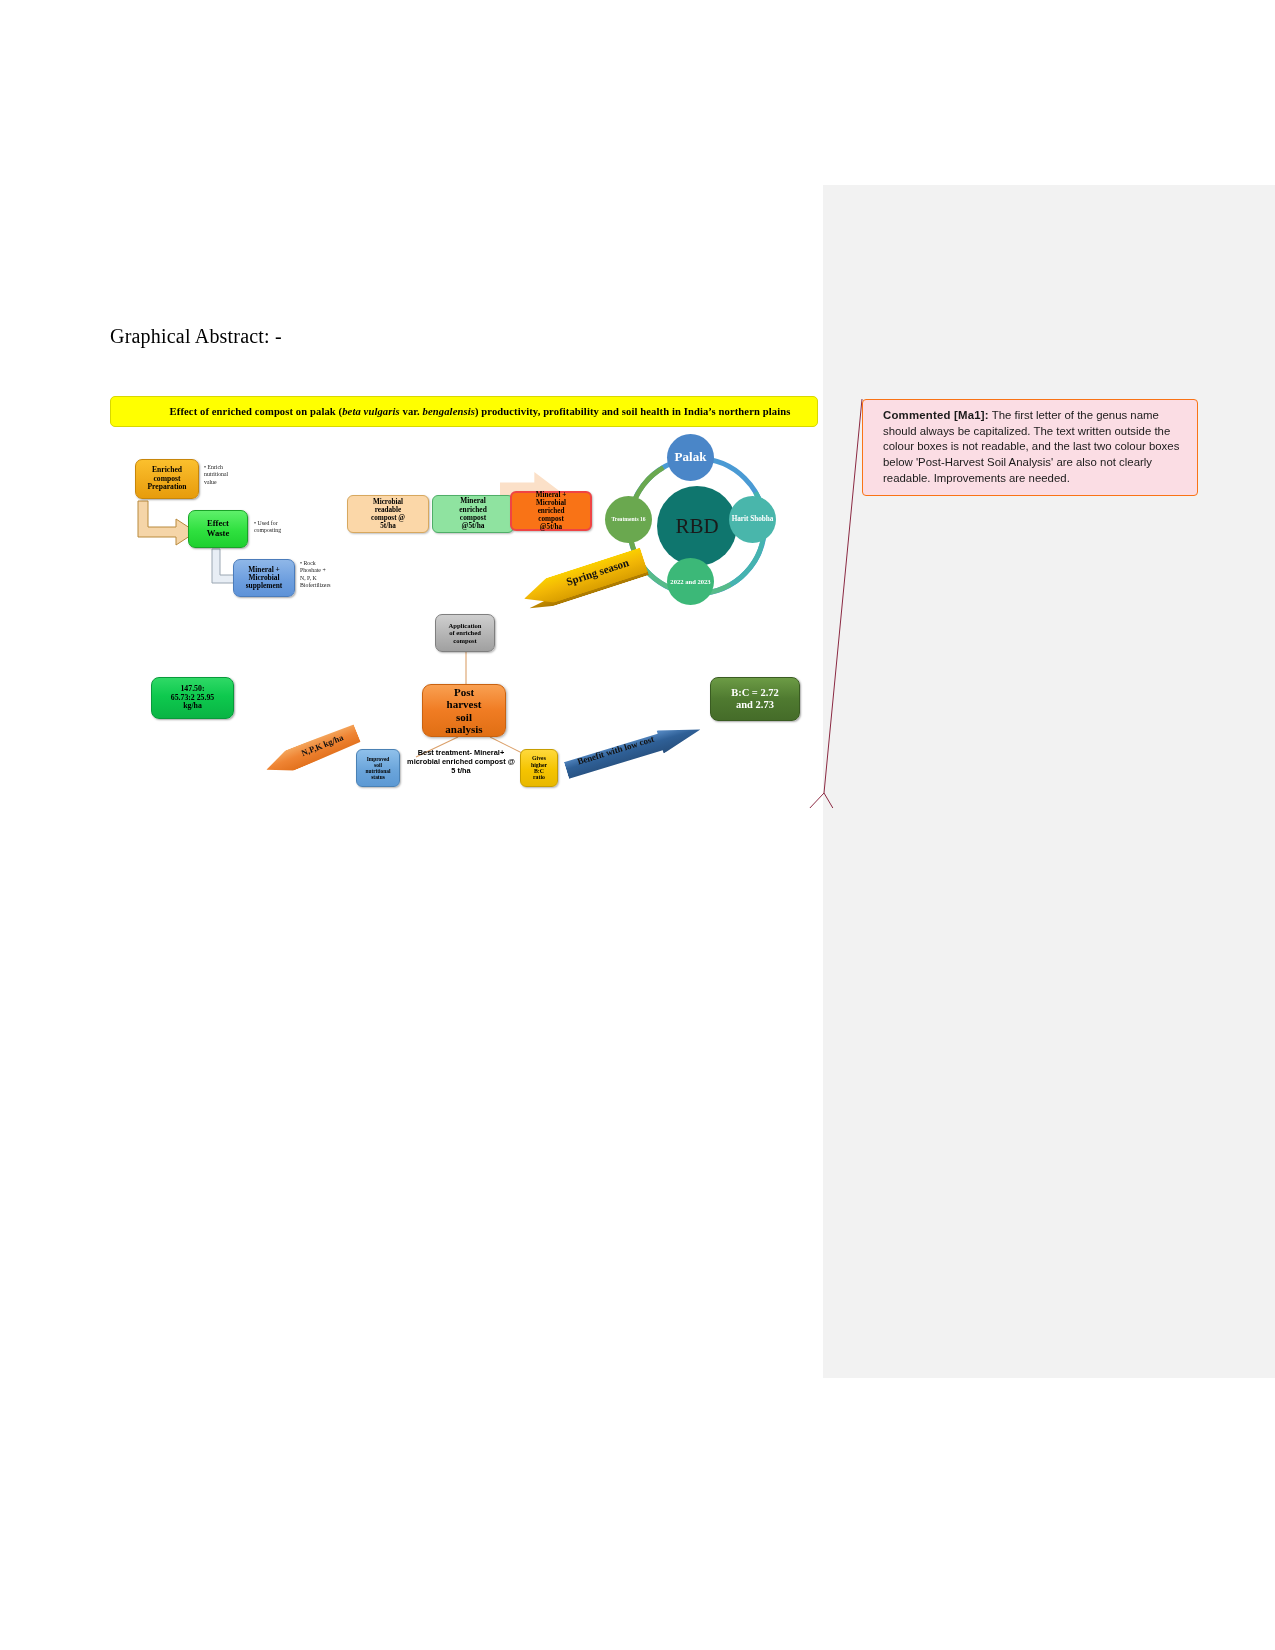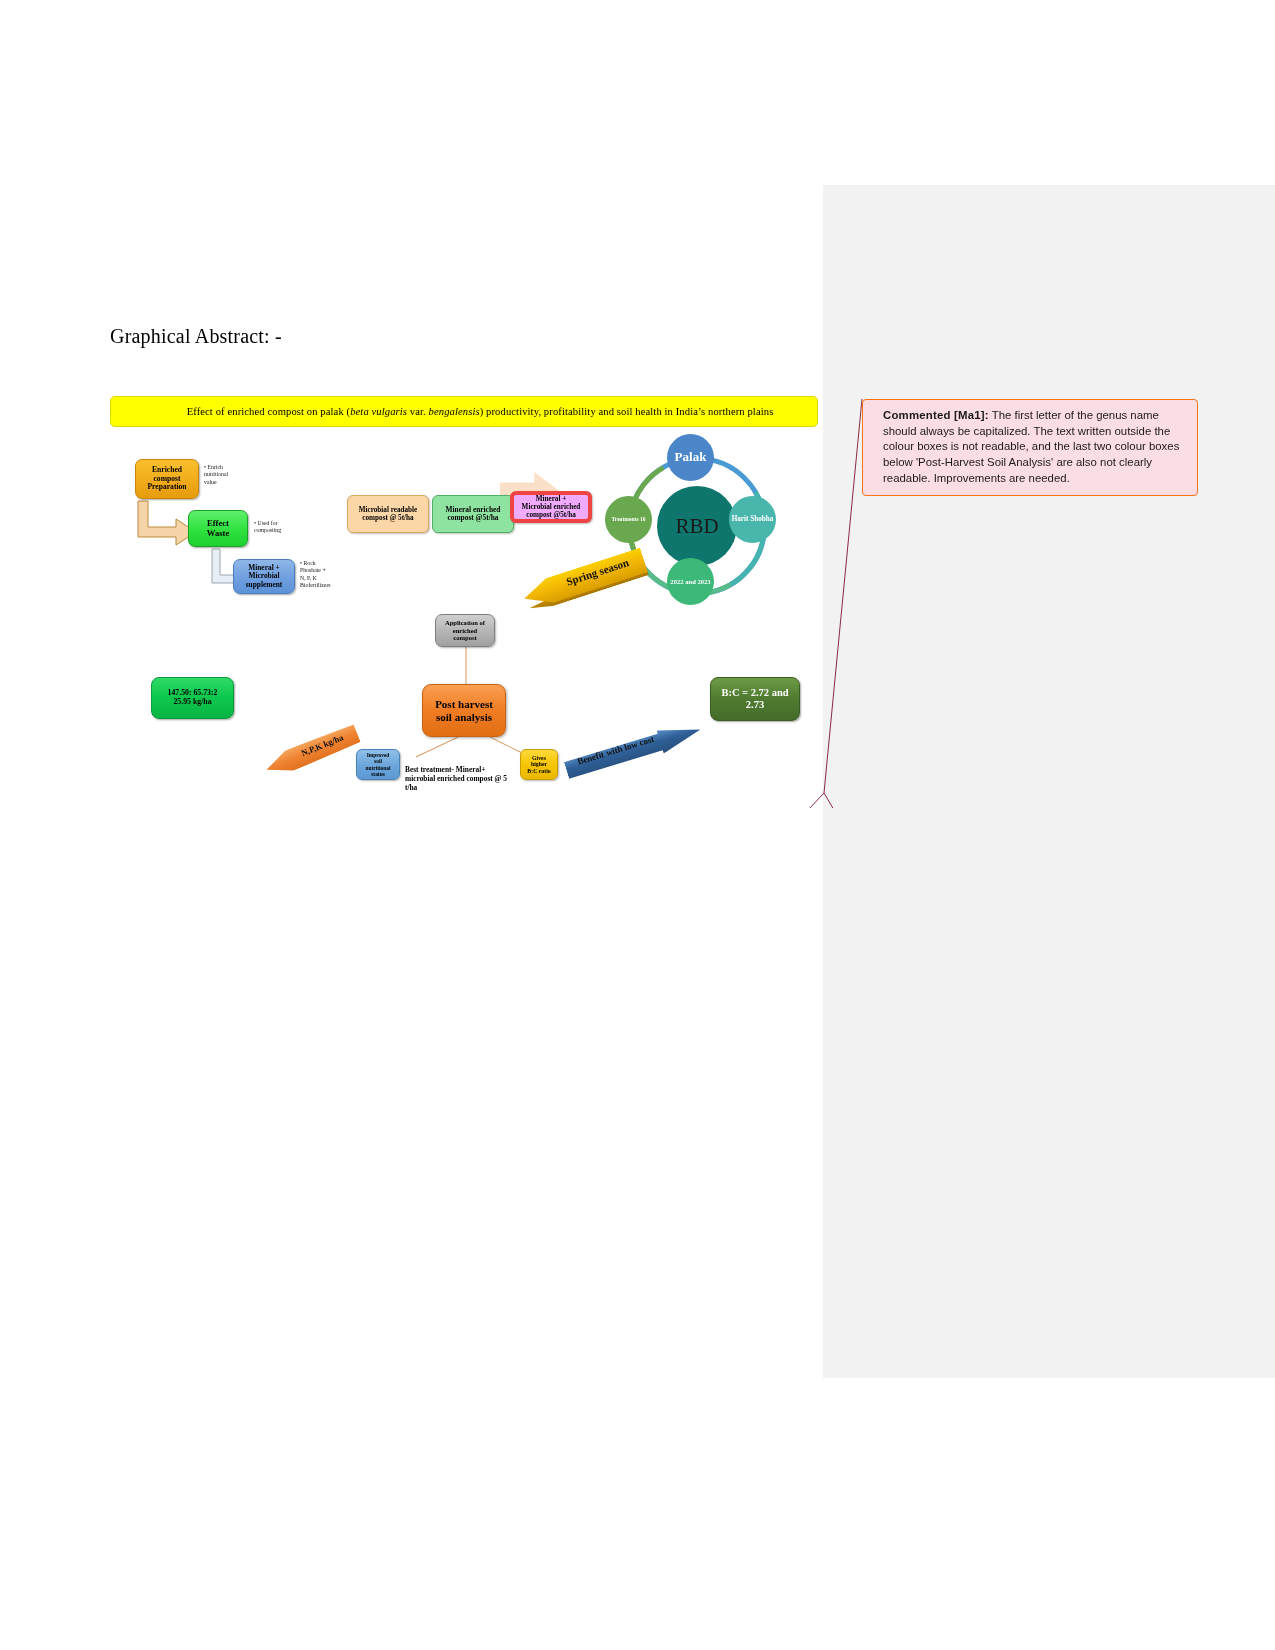--- a/index.html
+++ b/index.html
@@ -64,21 +64,21 @@
     background: #ffff00;
     border: 1px solid #d8d800;
     border-radius: 5px;
     box-sizing: border-box;
     display: flex;
     align-items: center;
     justify-content: center;
   }
   #title-banner .banner-text {
     font-family: "Liberation Serif", serif;
-    font-weight: normal;
+    font-weight: bold;
     font-size: 10.6px;
     color: #000;
     white-space: nowrap;
     letter-spacing: .1px;
     margin-left: 32px;
   }
   .ital { font-style: italic; }
 
   
   .gbox {
@@ -86,21 +86,21 @@
     box-sizing: border-box;
     border-radius: 7px;
     display: flex;
     align-items: center;
     justify-content: center;
     text-align: center;
     font-family: "Liberation Serif", serif;
     font-weight: bold;
     color: #000;
     line-height: 1.12;
-    padding: 6px;
+    padding: 18px;
   }
 
   
   #box-enriched {
     left: 27px; top: 65px; width: 64px; height: 40px;
     background: linear-gradient(180deg,#fbc02d 0%, #f0ab1b 55%, #e79c0c 100%);
     border: 1px solid #c8860a;
     font-size: 7.6px;
     box-shadow: 1px 1px 2px rgba(0,0,0,.35);
   }
@@ -149,22 +149,22 @@
   #box-mineral {
     left: 324px; top: 101px; width: 82px; height: 38px;
     background: #8fe3a0;
     border: 1px solid #4fae68;
     border-radius: 6px;
     font-size: 7.4px;
     box-shadow: 1px 1px 2px rgba(0,0,0,.25);
   }
   #box-mixed {
     left: 402px; top: 97px; width: 82px; height: 32px;
-    background: #f0abfc;
-    border: 4px solid #ef4444;
+    background: #f97316;
+    border: 2px solid #ef4444;
     border-radius: 6px;
     font-size: 7.2px;
     box-shadow: 1px 1px 2px rgba(0,0,0,.25);
   }
 
   
   #peach-arrow {
     position: absolute;
     left: 392px; top: 78px;
     width: 66px; height: 48px;
@@ -293,23 +293,24 @@
   #box-gives {
     left: 412px; top: 355px; width: 38px; height: 31px;
     background: linear-gradient(180deg,#ffd93b 0%,#f5c400 55%,#e8b800 100%);
     border: 1px solid #c79e00;
     border-radius: 6px;
     font-size: 5.8px;
     box-shadow: 1px 1px 2px rgba(0,0,0,.3);
   }
   #best-treatment {
     position: absolute;
-    left: 297px; top: 372px;
+    left: 297px; top: 355px;
     width: 112px;
-    font-family: Liberation Serif, serif;
+    text-align: center;
+    font-family: Liberation Sans, sans-serif;
     font-weight: bold;
     font-size: 7.4px;
     color: #000;
     line-height: 1.2;
   }
 
   
   #box-npk {
     left: 43px; top: 283px; width: 83px; height: 42px;
     background: linear-gradient(180deg,#2fd966 0%,#0ec94e 45%,#09b444 100%);

